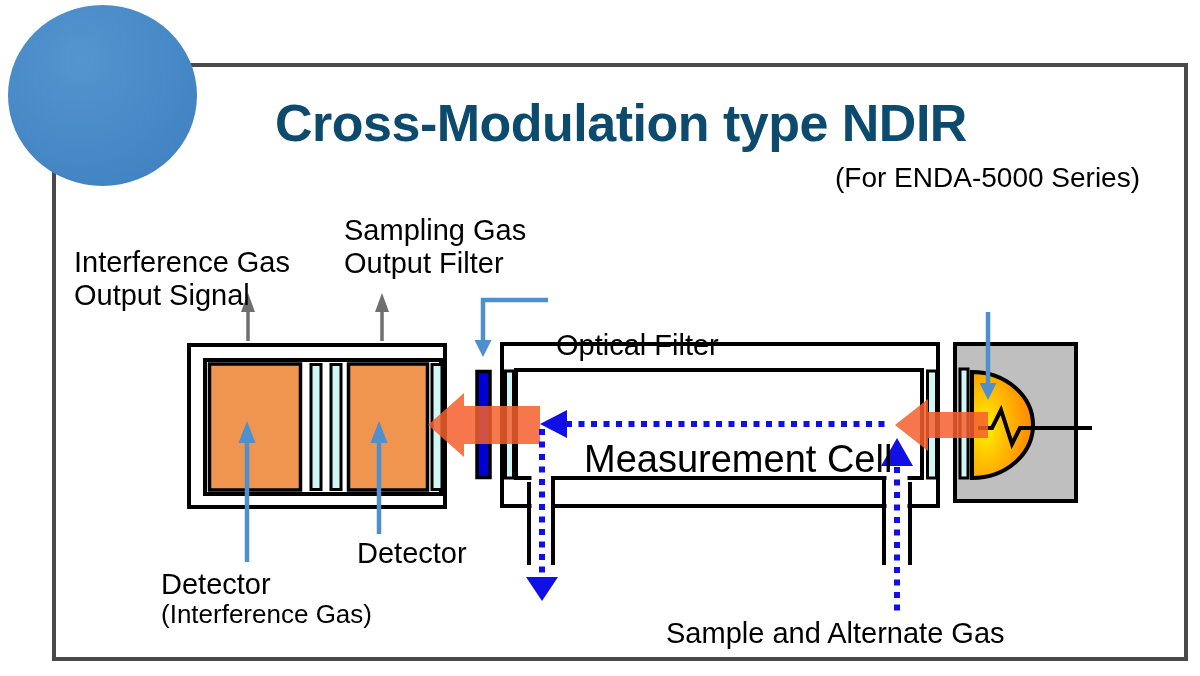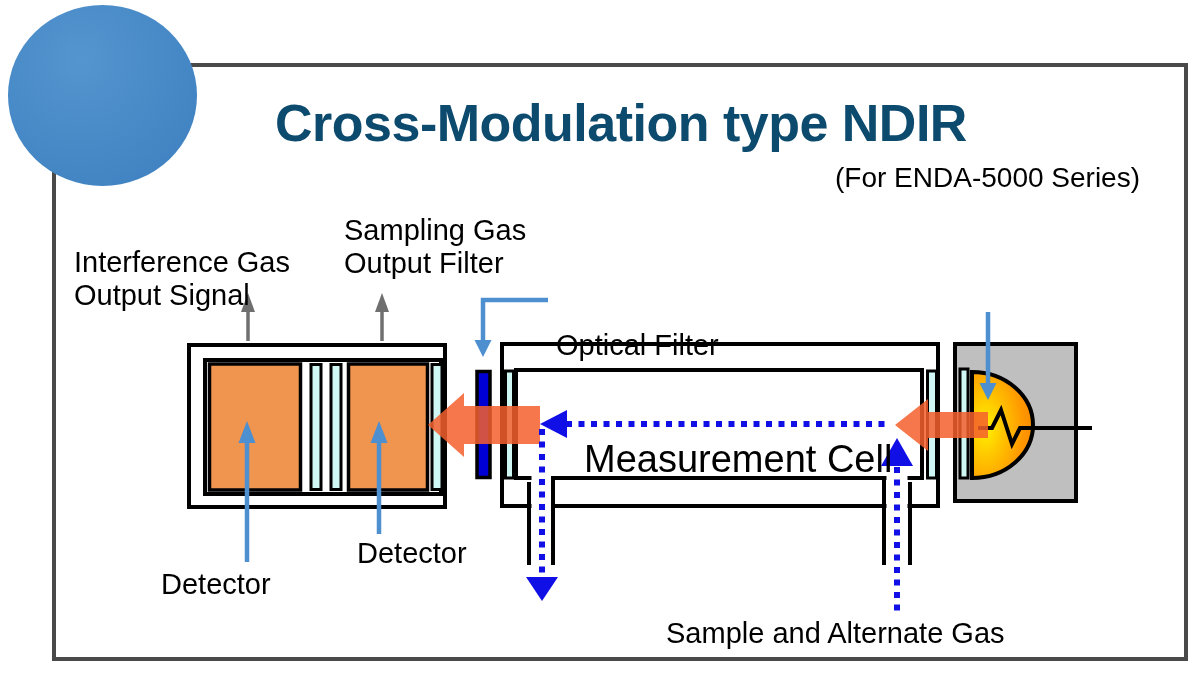--- a/index.html
+++ b/index.html
@@ -121,15 +121,16 @@
   <div class="subtitle">(For ENDA-5000 Series)</div>
 
   <div class="lbl" style="left:74px;top:214px;margin-top:32px;">Interference Gas
 Output Signal</div>
   <div class="lbl" style="left:344px;top:214px;">Sampling Gas
 Output Filter</div>
   <div class="lbl" style="left:556px;top:286px;margin-top:43px;">Optical Filter</div>
   <div class="lbl lbl-cell" style="left:584px;top:438px;">Measurement Cell</div>
   <div class="lbl" style="left:357px;top:537px;">Detector</div>
   <div class="lbl" style="left:161px;top:568px;">Detector</div>
+  <div class="lbl lbl-sub" style="left:161px;top:600px;">(Interference Gas)</div>
   <div class="lbl" style="left:666px;top:617px;">Sample and Alternate Gas</div>
 
 </div>
 
 </body></html>

